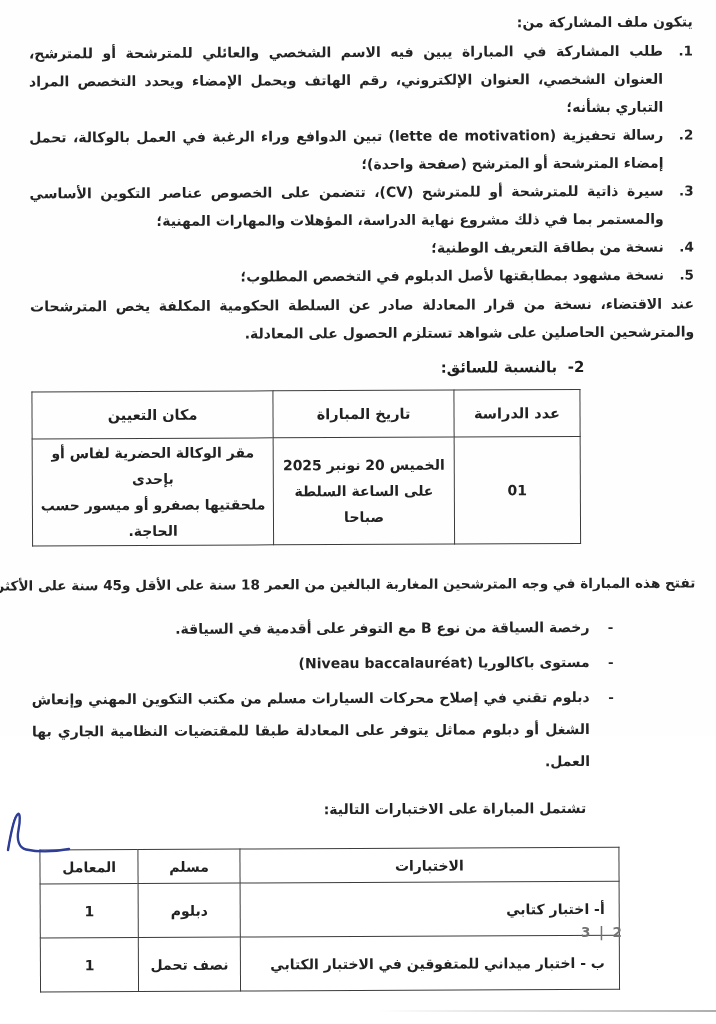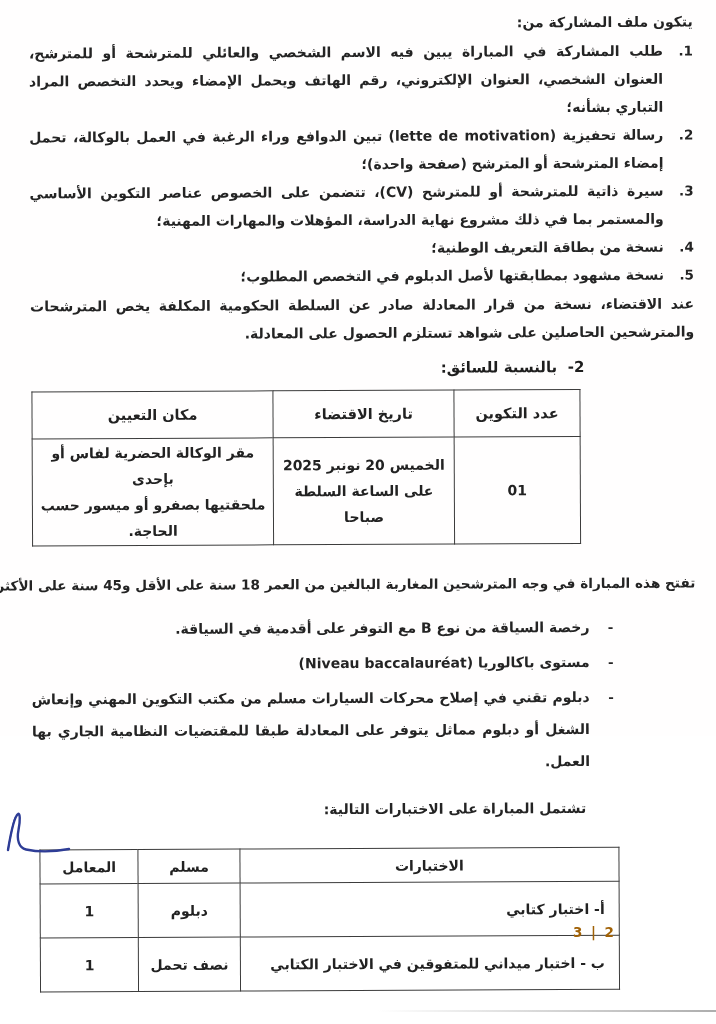--- a/index.html
+++ b/index.html
@@ -55,22 +55,22 @@
   .tbl-exams th{height:31px;font-size:14px;text-align:center;vertical-align:middle;}
   .tbl-exams td{height:51px;font-size:14px;vertical-align:middle;text-align:center;}
   .tbl-exams td.test-cell{text-align:right;padding-right:14px;}
   .cell-line{display:block;}
   .elig{margin-top:25px;font-size:13.6px;white-space:nowrap;}
   .exams-intro{margin:17px 110px 0 0;text-align:right;}
   
   .pen-mark{position:absolute;top:808px;left:3px;width:70px;height:52px;}
   
   .footer-pagenum{
-    position:absolute;top:924px;right:100px;direction:ltr;
-    font-size:13.5px;font-weight:700;color:#a16207;letter-spacing:2px;
+    position:absolute;top:924px;right:92px;direction:ltr;
+    font-size:13.5px;font-weight:700;color:#737373;letter-spacing:2px;
   }
   
   .scan-line{
     position:absolute;top:1010px;left:378px;right:0;height:2.4px;
     background:linear-gradient(to left,#9f9f9f,#d4d4d4 55%,rgba(212,212,212,0));
     opacity:.85;
   }
 </style>
 </head>
 <body>
@@ -108,22 +108,22 @@
     <h3 class="sec-header"><span>2-</span>&nbsp;&nbsp;<span class="u">بالنسبة للسائق:</span></h3>
 
     <table class="tbl-driver">
       <colgroup>
           <col style="width:23%">
           <col style="width:33%">
           <col style="width:44%">
         </colgroup>
       <tbody>
           <tr>
-        <th>عدد التكوين</th>
-        <th>تاريخ الاقتضاء</th>
+        <th>عدد الدراسة</th>
+        <th>تاريخ المباراة</th>
         <th>مكان التعيين</th>
       </tr>
       <tr>
         <td>01</td>
         <td>
           <span class="cell-line">الخميس 20 نونبر 2025</span>
           <span class="cell-line">على الساعة السلطة صباحا</span>
         </td>
         <td>
           <span class="cell-line">مقر الوكالة الحضرية لفاس أو بإحدى</span>

